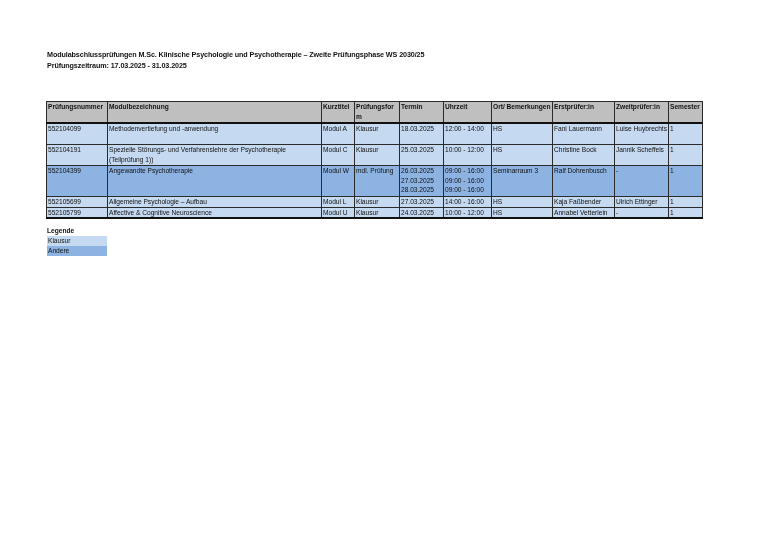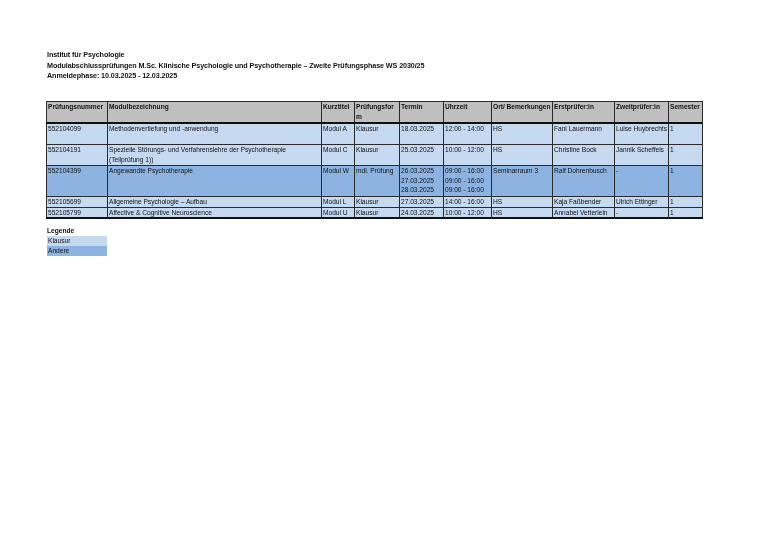--- a/index.html
+++ b/index.html
@@ -19,23 +19,22 @@
   .legend { position:absolute; left:47px; top:226px; font-size:6.6px; }
   .legend .title { font-weight:bold; height:10px; line-height:10px; }
   .legend .item { width:59px; height:10px; line-height:10px; padding-left:1px; }
   .legend .k { background:#c5d9f1; }
   .legend .a { background:#8db3e2; }
 </style>
 </head>
 <body>
 
 <div class="hdr">
-  <div>Institut für Psychologie</div>
   <div>Modulabschlussprüfungen M.Sc. Klinische Psychologie und Psychotherapie –  Zweite Prüfungsphase WS 2030/25</div>
-  <div>Anmeldephase: 10.03.2025 - 12.03.2025</div>
+  <div>Prüfungszeitraum: 17.03.2025 - 31.03.2025</div>
 </div>
 
 <table class="exam">
   <colgroup>
     <col style="width:61px">
       <col style="width:214px">
       <col style="width:33px">
       <col style="width:45px">
     <col style="width:44px">
       <col style="width:48px">

